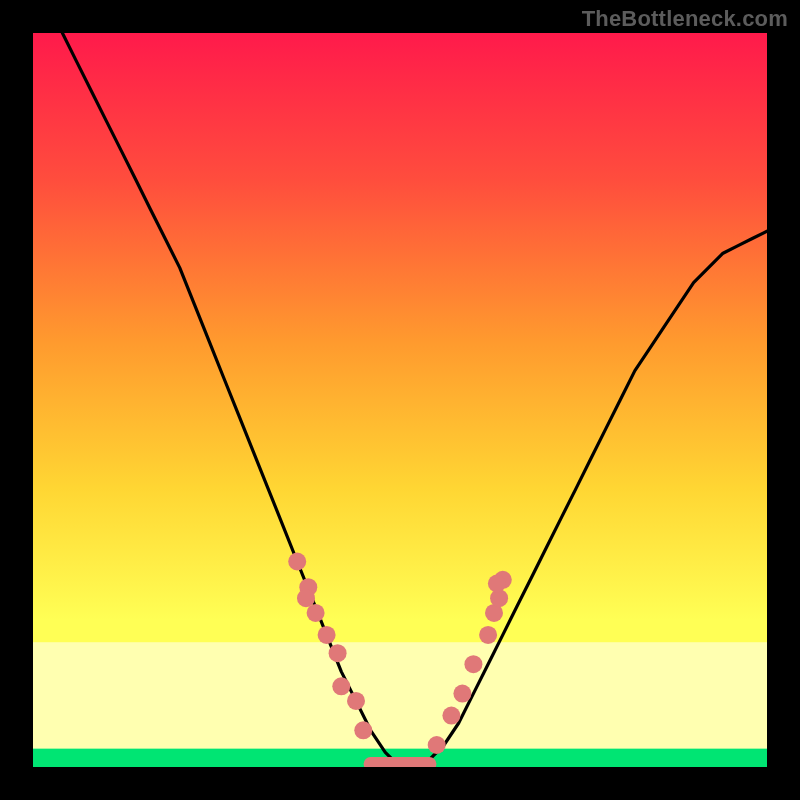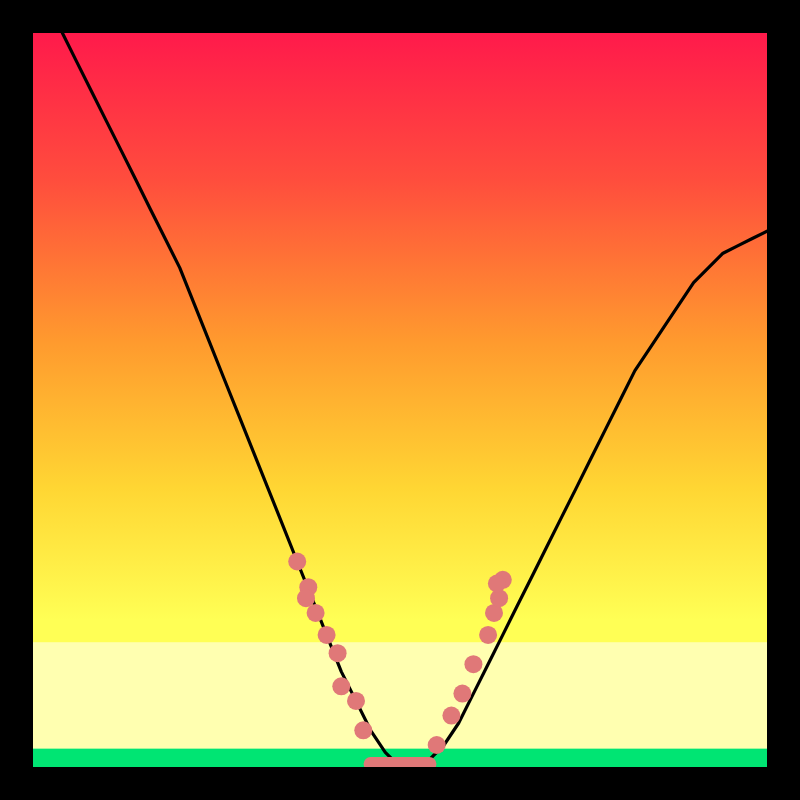--- a/index.html
+++ b/index.html
@@ -37,20 +37,21 @@
     letter-spacing: 0.2px;
     font-family: Arial, Helvetica, sans-serif;
   }
   svg { display: block; }
 </style>
 </head>
 <body>
 
 <div class="frame">
 
+  <div class="watermark">TheBottleneck.com</div>
 
   <div class="plot">
     <svg id="chart-svg" width="734" height="734" viewBox="0 0 734 734">
       <defs>
         <linearGradient id="bg-grad" x1="0" y1="0" x2="0" y2="1">
           <stop offset="0%" stop-color="#ff1a4b"></stop>
           <stop offset="20%" stop-color="#ff4d3d"></stop>
           <stop offset="42%" stop-color="#ff9a2e"></stop>
           <stop offset="62%" stop-color="#ffd633"></stop>
           <stop offset="80%" stop-color="#ffff55"></stop>

